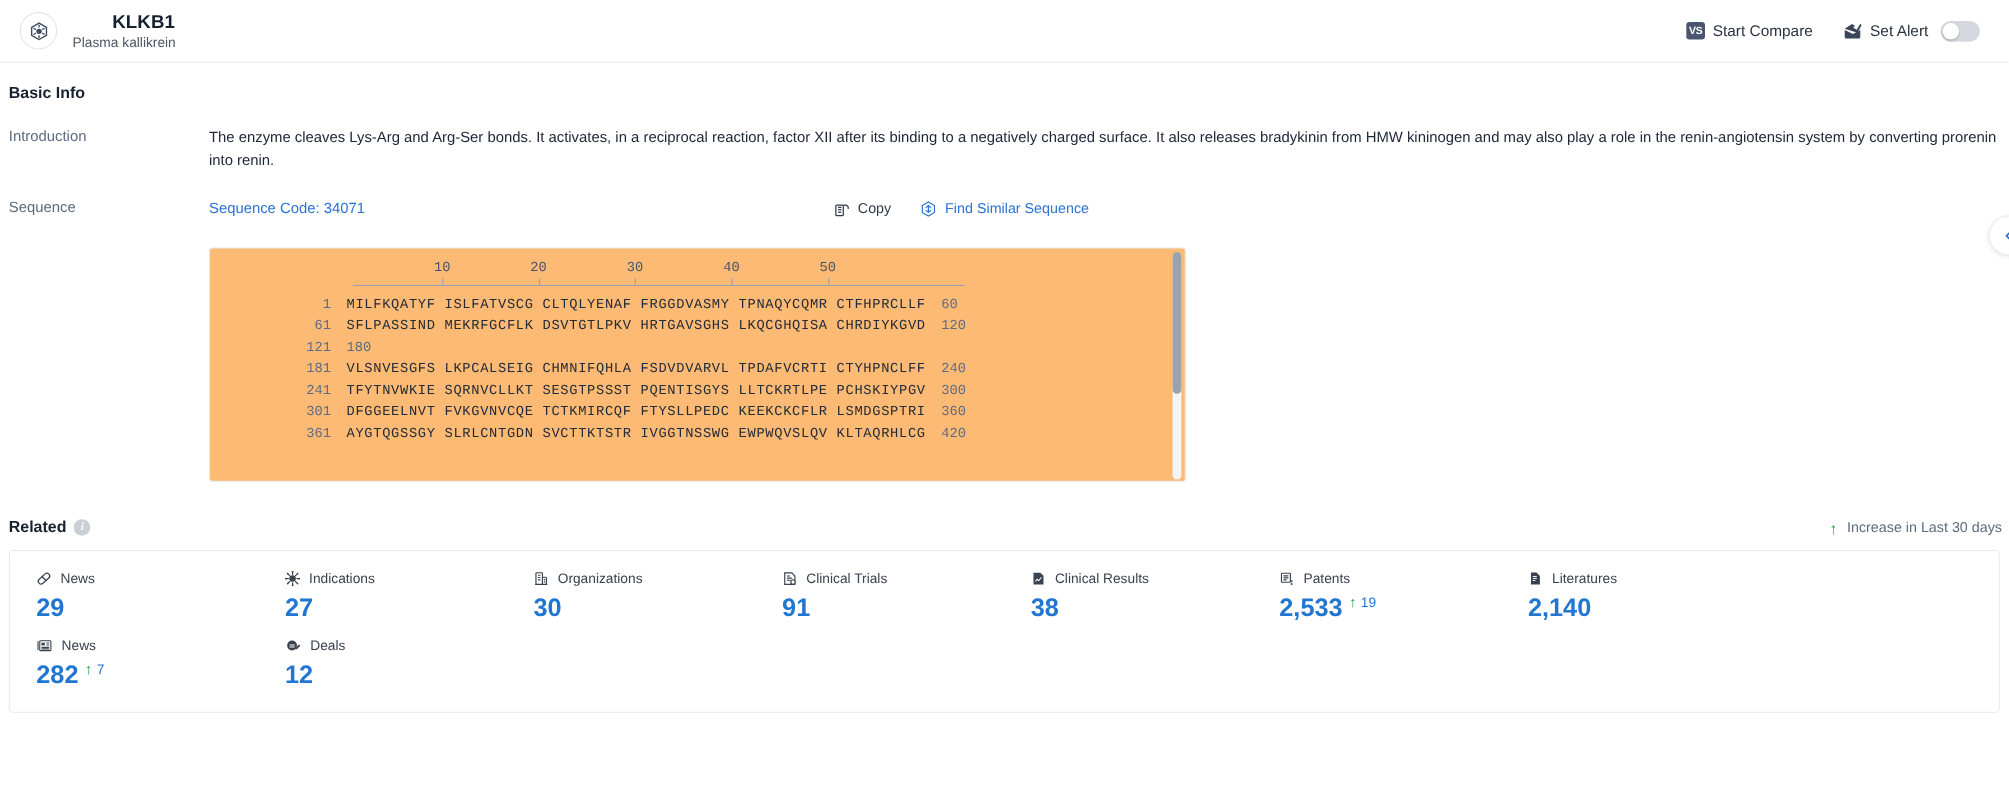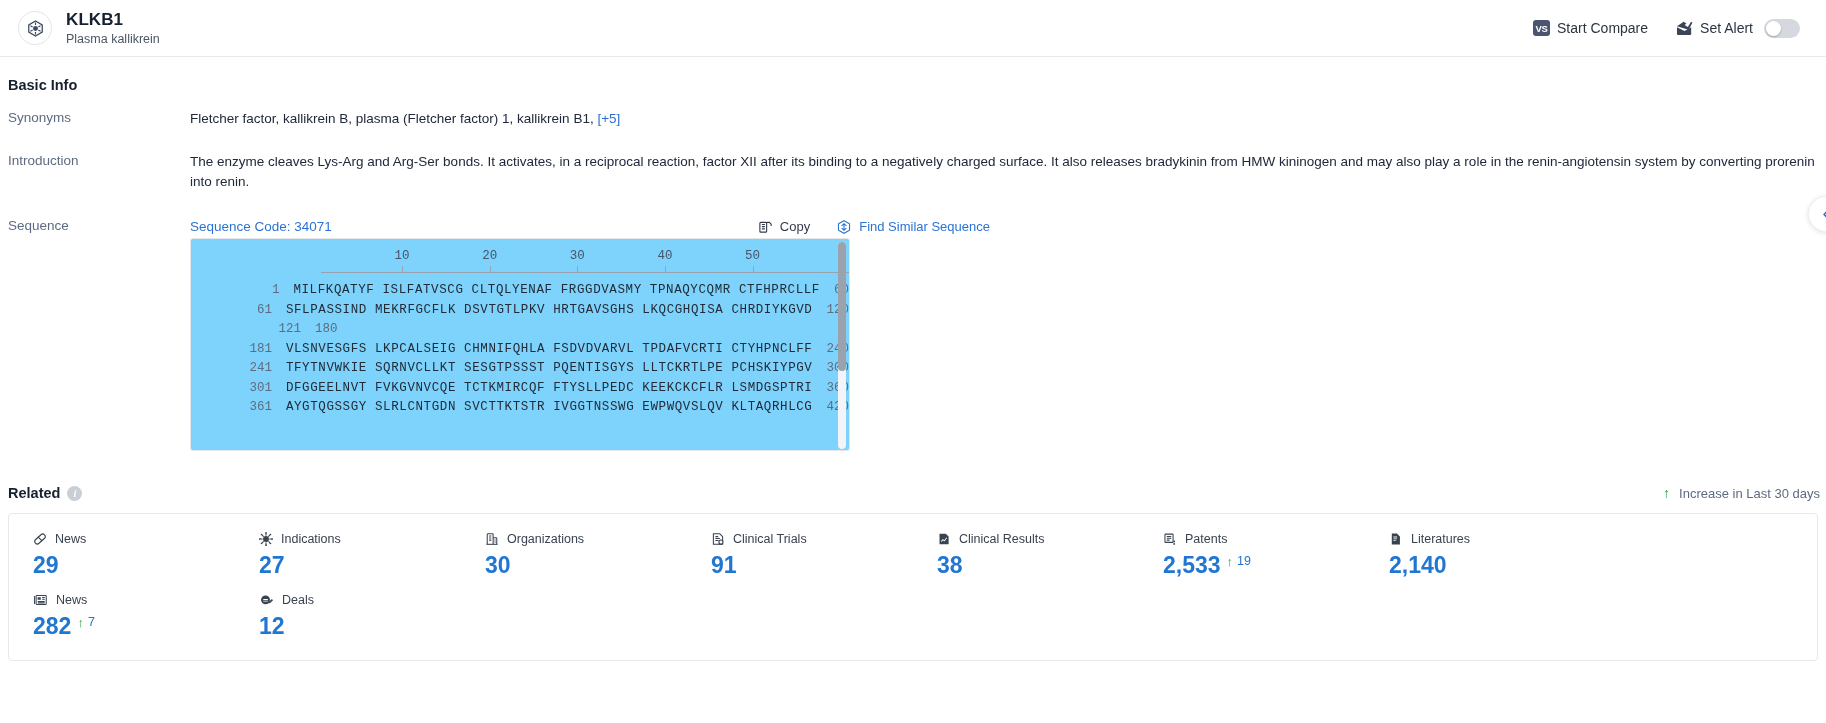--- a/index.html
+++ b/index.html
@@ -25,21 +25,21 @@
   .logo-badge {
     width: 34px; height: 34px;
     border-radius: 50%;
     border: 1px solid #e3e6ea;
     display: flex; align-items: center; justify-content: center;
     color: #3d4a61;
     flex: 0 0 auto;
   }
   .title-block { margin-left: 14px; line-height: 1.12; }
   .title-main {
-    font-size: 17px; font-weight: bold; letter-spacing: .1px; color: #16202e;
+    font-size: 17px; font-weight: bold; letter-spacing: .1px; color: #16202e; margin-left: 36px;
   }
   .title-sub { font-size: 12.5px; color: #4c5664; margin-top: 2px; }
 
   .header-right {
     margin-left: auto;
     display: flex; align-items: center; gap: 28px;
     padding-right: 8px;
   }
   .hdr-action {
     display: flex; align-items: center; gap: 7px;
@@ -88,25 +88,25 @@
     width: 800px;
   }
   .seq-code { font-size: 13.5px; color: #2b73d4; cursor: pointer; }
   .seq-actions { margin-left: auto; display: flex; align-items: center; gap: 26px; }
   .seq-act { display:flex; align-items:center; gap:7px; font-size:13px; cursor:pointer; }
   .seq-act.copy { color:#333b49; }
   .seq-act.find { color:#2b73d4; }
 
   
   .seq-box {
-    margin-top: 1px;
-    width: 660px; height: 213px;
+    margin-top: 24px;
+    width: 888px; height: 213px;
     border: 1px solid #e4e7ec;
     border-radius: 3px;
-    background: #7dd3fc;
+    background: #fdba74;
     position: relative;
     overflow: hidden;
   }
   .seq-inner {
     padding: 14px 0 0 0;
     font-family: "Liberation Mono", "DejaVu Sans Mono", monospace;
     font-size: 12.5px;
     color: #232b38;
   }
   .ruler {
@@ -239,27 +239,20 @@
       <span>Set Alert</span>
       <span class="toggle"></span>
     </div>
   </div>
 </div>
 
 <div class="page">
 
   <div class="section-title">Basic Info</div>
 
-  <div class="row syn-row">
-    <div class="row-label">Synonyms</div>
-    <div class="row-value">
-      <span>Fletcher factor,  kallikrein B, plasma (Fletcher factor) 1,  kallikrein B1,</span>
-      <span class="link">[+5]</span>
-    </div>
-  </div>
 
   <div class="row intro-row">
     <div class="row-label">Introduction</div>
     <div class="row-value intro-text">The enzyme cleaves Lys-Arg and Arg-Ser bonds. It activates, in a reciprocal reaction, factor XII after its binding to a negatively charged surface. It also releases bradykinin from HMW kininogen and may also play a role in the renin-angiotensin system by converting prorenin into renin.</div>
   </div>
 
   <div class="row seq-row">
     <div class="row-label">Sequence</div>
     <div class="row-value">
 

